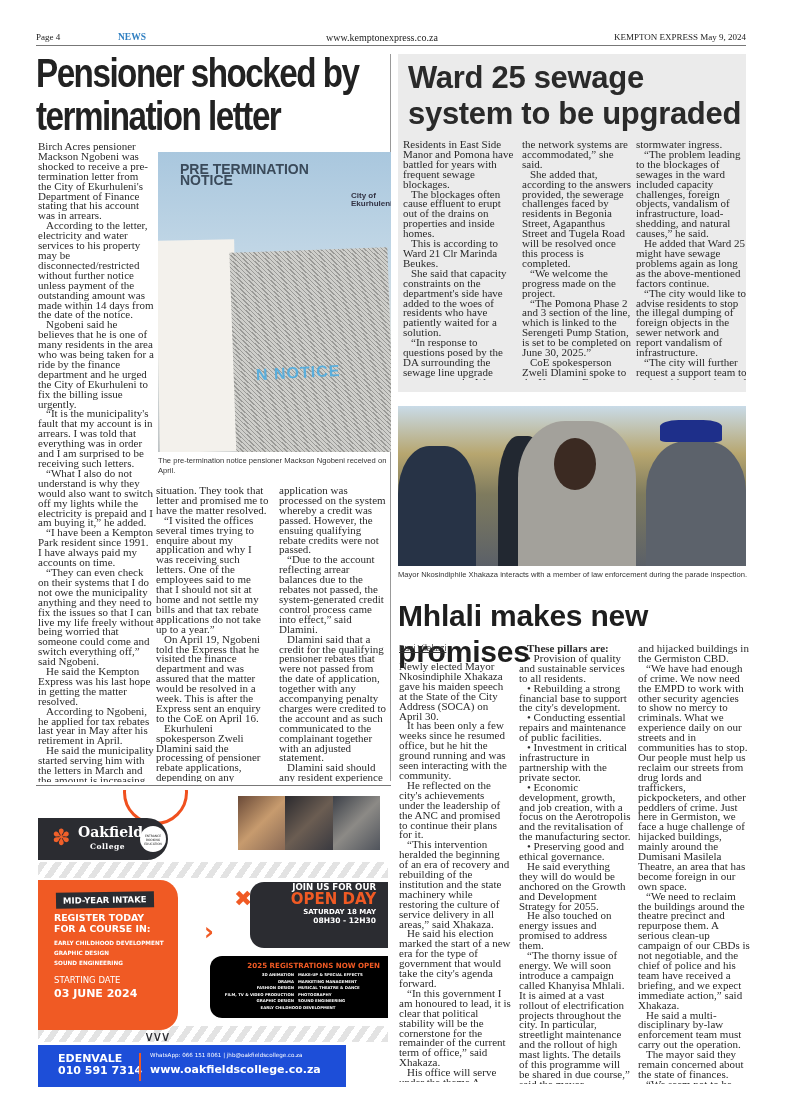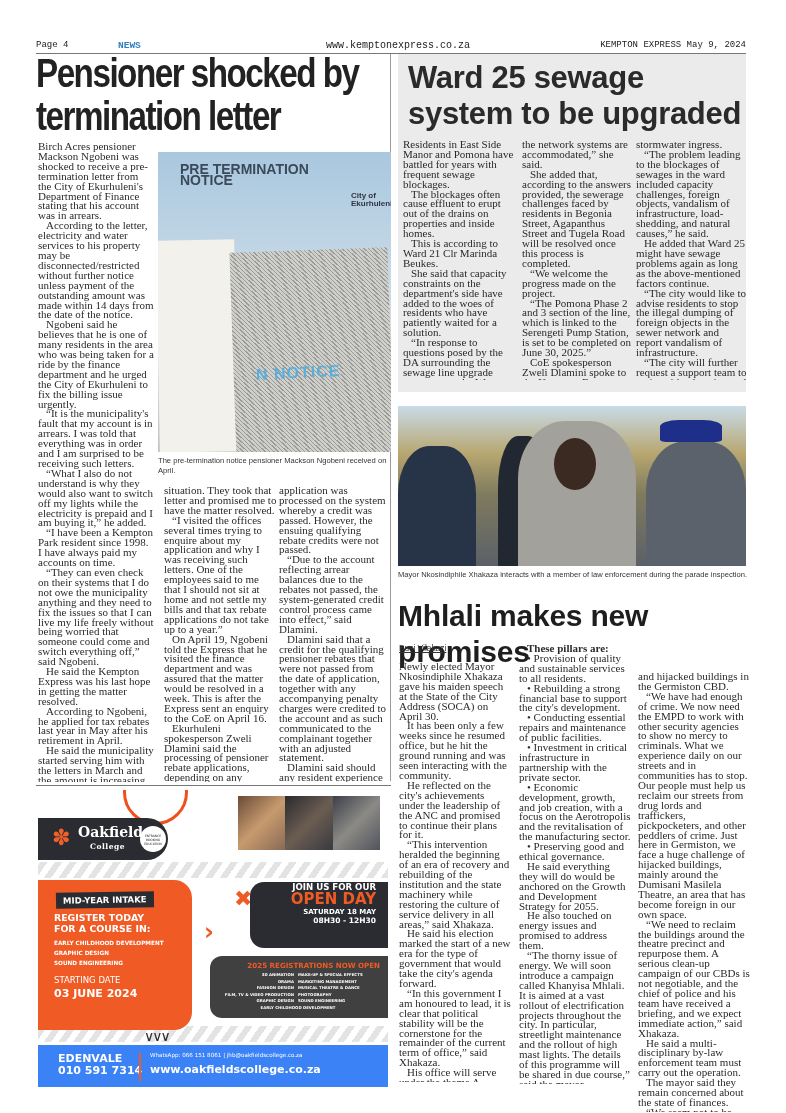--- a/index.html
+++ b/index.html
@@ -1,20 +1,20 @@
 <!DOCTYPE html>
 <html><head>
 <meta charset="utf-8">
 <style>
   * { box-sizing: border-box; margin: 0; padding: 0; }
   html, body { width: 786px; height: 1113px; background: #ffffff; overflow: hidden; }
   body { position: relative; font-family: "Liberation Serif", serif; color: #1a1a1a; }
 
   
-  .folio { position: absolute; left: 36px; top: 38px; width: 710px; height: 16px; border-bottom: 1.5px solid #777; font-family: Liberation Mono, monospace; font-size: 9px; color: #222; }
+  .folio { position: absolute; left: 36px; top: 30px; width: 710px; height: 16px; border-bottom: 1.5px solid #777; font-family: Liberation Serif, serif; font-size: 9px; color: #222; }
   .folio span { position: absolute; top: 2px; }
   .folio .page { left: 0; }
   .folio .section { left: 82px; color: #2f7fc1; font-weight: bold; font-size: 9.5px; }
   .folio .url { left: 290px; font-size: 10px; }
   .folio .paper { right: 0; margin-left: 38px; }
 
   .vrule { position: absolute; left: 390px; top: 54px; width: 1px; height: 727px; background: #999; }
 
   
   .h1 { position: absolute; left: 36px; top: 52px; width: 350px; font-family: "Liberation Sans", sans-serif; font-weight: bold; font-size: 40px; line-height: 43px; letter-spacing: -1.8px; color: #222; transform: scaleX(0.83); transform-origin: left top; width: 430px; }
@@ -22,21 +22,21 @@
   .col p { text-indent: 8px; }
   .col p.first { text-indent: 0; }
   .a1c1 { left: 38px; top: 142px; width: 116px; height: 640px; overflow: hidden; }
   .photo1 { position: absolute; left: 158px; top: 152px; width: 233px; height: 300px; background: linear-gradient(180deg,#a9c7de 0%,#c2d7e6 35%,#d9dede 60%,#bfc4c6 100%); overflow: hidden; }
   .photo1 .p-title { position: absolute; left: 22px; top: 12px; font-family: "Liberation Sans", sans-serif; font-weight: bold; font-size: 14px; line-height: 11px; color: #3a4a5a; }
   .photo1 .logo { position: absolute; right: 0; top: 40px; font-family: "Liberation Sans", sans-serif; font-weight: bold; font-size: 8px; color: #334; line-height: 8px; text-align: left; width: 40px; }
   .photo1 .paperA { position: absolute; left: 0; top: 88px; width: 78px; height: 212px; background: #f3f1ec; transform: rotate(-1deg); }
   .photo1 .paperB { position: absolute; left: 75px; top: 98px; width: 158px; height: 210px; background: repeating-linear-gradient(45deg,#9a9a97 0 1px,#cfcfcb 1px 3px); transform: rotate(-2deg); }
   .photo1 .stamp { position: absolute; left: 98px; top: 212px; font-family: "Liberation Sans", sans-serif; font-weight: bold; font-size: 16px; color: #5aaedc; letter-spacing: 1px; transform: rotate(-3deg); }
   .cap1 { position: absolute; left: 158px; top: 456px; width: 233px; font-family: "Liberation Sans", sans-serif; font-size: 7.6px; line-height: 9.5px; color: #333; }
-  .a1c2 { left: 164px; top: 486px; width: 113px; height: 296px; overflow: hidden; }
+  .a1c2 { left: 156px; top: 486px; width: 113px; height: 296px; overflow: hidden; }
   .a1c3 { left: 279px; top: 486px; width: 110px; height: 296px; overflow: hidden; }
 
   
   .sewage-box { position: absolute; left: 398px; top: 54px; width: 348px; height: 338px; background: #ebebeb; }
   .h2 { position: absolute; left: 408px; top: 60px; width: 340px; font-family: "Liberation Sans", sans-serif; font-size: 31px; line-height: 36px; color: #2a2a2a; letter-spacing: -0.3px; }
   .a2c1 { left: 403px; top: 140px; width: 112px; height: 240px; overflow: hidden; }
   .a2c2 { left: 522px; top: 140px; width: 110px; height: 240px; overflow: hidden; }
   .a2c3 { left: 636px; top: 140px; width: 112px; height: 240px; overflow: hidden; }
 
   .photo2 { position: absolute; left: 398px; top: 406px; width: 348px; height: 160px; overflow: hidden; background: linear-gradient(180deg,#c9dbe8 0%,#b7a66f 30%,#7f7b5e 55%,#5b6068 100%); }
@@ -46,55 +46,55 @@
   .photo2 .f3 { left: 120px; width: 118px; height: 145px; background: #a3a19b; }
   .photo2 .f3h { position: absolute; left: 156px; top: 32px; width: 42px; height: 52px; border-radius: 50%; background: #3b2a22; }
   .photo2 .f4 { left: 248px; width: 100px; height: 125px; background: #5c626b; }
   .photo2 .cap { position: absolute; left: 262px; top: 14px; width: 62px; height: 22px; background: #1e2f8a; border-radius: 30% 30% 10% 10%; }
   .cap2 { position: absolute; left: 398px; top: 570px; width: 350px; font-family: "Liberation Sans", sans-serif; font-size: 7.6px; line-height: 9.5px; color: #333; }
 
   .h3 { position: absolute; left: 398px; top: 598px; width: 360px; font-family: "Liberation Sans", sans-serif; font-size: 30px; line-height: 36px; color: #1e1e1e; letter-spacing: -0.2px; }
   .byline { position: absolute; left: 399px; top: 643px; font-family: "Liberation Sans", sans-serif; font-size: 8.4px; text-decoration: underline; color: #333; }
   .a3c1 { left: 399px; top: 662px; width: 112px; height: 420px; overflow: hidden; }
   .a3c2 { left: 519px; top: 644px; width: 112px; height: 440px; overflow: hidden; }
-  .a3c3 { left: 638px; top: 672px; width: 112px; height: 440px; overflow: hidden; }
+  .a3c3 { left: 638px; top: 644px; width: 112px; height: 440px; overflow: hidden; }
   .a3c2 .strong { font-weight: bold; }
 
   
   .ad-rule { position: absolute; left: 36px; top: 785px; width: 355px; height: 1px; background: #777; }
   .ad { position: absolute; left: 38px; top: 790px; width: 350px; height: 300px; background: #ffffff; overflow: hidden; font-family: "DejaVu Sans", sans-serif; }
   .ad .stripes { position: absolute; left: 0; width: 350px; height: 16px; background: repeating-linear-gradient(-55deg,#e3e3e3 0 6px,#ffffff 6px 12px); }
   .ad .circle { position: absolute; left: 85px; top: -30px; width: 65px; height: 65px; border: 3px solid #f0501e; border-radius: 50%; }
   .ad .logo-bar { position: absolute; left: 0; top: 28px; width: 130px; height: 42px; background: #2b2c31; border-radius: 0 22px 22px 0; }
   .ad .leaf { position: absolute; left: 14px; top: 6px; font-size: 22px; color: #f0602a; line-height: 28px; }
   .ad .brand { position: absolute; left: 40px; top: 6px; font-family: "DejaVu Serif", serif; font-weight: bold; font-size: 14px; color: #fff; }
   .ad .brand-sub { position: absolute; left: 52px; top: 24px; font-family: "DejaVu Serif", serif; font-weight: bold; font-size: 7.5px; color: #fff; letter-spacing: 0.5px; }
   .ad .badge { position: absolute; left: 102px; top: 8px; width: 26px; height: 26px; border-radius: 50%; background: #fff; font-size: 3px; color: #222; text-align: center; line-height: 4px; padding-top: 8px; }
   .ad .photos { position: absolute; left: 200px; top: 6px; width: 142px; height: 54px; display: flex; }
   .ad .photos div { flex: 1; }
-  .ad .orange-panel { position: absolute; left: 0; top: 90px; width: 154px; height: 150px; background: #f05a24; border-radius: 0 18px 18px 0; }
+  .ad .orange-panel { position: absolute; left: 0; top: 90px; width: 140px; height: 150px; background: #f05a24; border-radius: 0 18px 18px 0; }
   .ad .intake { position: absolute; left: 18px; top: 12px; background: #2b2c31; color: #fff; font-weight: bold; font-size: 8.5px; padding: 3px 7px; transform: rotate(-1deg); }
   .ad .reg { position: absolute; left: 16px; top: 32px; color: #fff; font-weight: bold; font-size: 9.4px; line-height: 11px; }
   .ad .courses { position: absolute; left: 16px; top: 58px; color: #fff; font-weight: bold; font-size: 5.7px; line-height: 10px; }
   .ad .start-l { position: absolute; left: 16px; top: 95px; color: #fff; font-size: 8.5px; }
   .ad .start-d { position: absolute; left: 16px; top: 107px; color: #fff; font-weight: bold; font-size: 11px; }
   .ad .chev { position: absolute; left: 166px; top: 128px; color: #f05a24; font-size: 24px; font-weight: bold; }
   .ad .zig { position: absolute; left: 106px; top: 238px; color: #2b2c31; font-size: 14px; letter-spacing: -2px; }
   .ad .cross { position: absolute; left: 196px; top: 96px; color: #f05a24; font-size: 22px; font-weight: bold; }
   .ad .open-panel { position: absolute; left: 212px; top: 92px; width: 138px; height: 66px; background: #2b2c31; border-radius: 14px 0 0 14px; text-align: right; padding-right: 12px; }
   .ad .join { color: #fff; font-weight: bold; font-size: 8.6px; margin-top: 0; }
   .ad .openday { color: #f05a24; font-weight: bold; font-size: 15px; line-height: 15px; }
   .ad .sat { color: #fff; font-weight: bold; font-size: 7px; margin-top: 1px; }
   .ad .time { color: #fff; font-weight: bold; font-size: 7.5px; }
-  .ad .reg-panel { position: absolute; left: 172px; top: 166px; width: 178px; height: 62px; background: #404040; border-radius: 12px 0 0 12px; padding: 5px 8px 0 6px; }
+  .ad .reg-panel { position: absolute; left: 172px; top: 166px; width: 178px; height: 62px; background: #000000; border-radius: 12px 0 0 12px; padding: 5px 8px 0 6px; }
   .ad .reg-title { color: #f05a24; font-weight: bold; font-size: 7.1px; text-align: right; }
   .ad .prog { display: flex; font-size: 3.9px; color: #fff; font-weight: bold; line-height: 6.6px; margin-top: 2px; }
   .ad .prog .l { width: 82px; text-align: right; padding-right: 4px; }
   .ad .prog .r { flex: 1; }
-  .ad .footer { position: absolute; left: 0; top: 255px; width: 350px; height: 42px; background: #3b82f6; text-decoration: underline; }
+  .ad .footer { position: absolute; left: 0; top: 255px; width: 308px; height: 42px; background: #1d4ed8; text-decoration: underline; }
   .ad .city { position: absolute; left: 20px; top: 8px; color: #fff; font-weight: bold; font-size: 11px; line-height: 12px; }
   .ad .sep { position: absolute; left: 101px; top: 8px; width: 2px; height: 28px; background: #f05a24; }
   .ad .contact { position: absolute; left: 112px; top: 7px; color: #fff; font-size: 5.6px; }
   .ad .website { position: absolute; left: 112px; top: 18px; color: #fff; font-weight: bold; font-size: 11px; text-align: center; }
 </style>
 </head>
 <body>
 
 <div class="folio">
   <span class="page">Page 4</span>
@@ -106,21 +106,21 @@
 <div class="vrule"></div>
 
 <h1 class="h1">Pensioner shocked by termination letter</h1>
 
 <div class="col a1c1">
   <p class="first">Birch Acres pensioner Mackson Ngobeni was shocked to receive a pre-termination letter from the City of Ekurhuleni's Department of Finance stating that his account was in arrears.</p>
   <p>According to the letter, electricity and water services to his property may be disconnected/restricted without further notice unless payment of the outstanding amount was made within 14 days from the date of the notice.</p>
   <p>Ngobeni said he believes that he is one of many residents in the area who was being taken for a ride by the finance department and he urged the City of Ekurhuleni to fix the billing issue urgently.</p>
   <p>“It is the municipality's fault that my account is in arrears. I was told that everything was in order and I am surprised to be receiving such letters.</p>
   <p>“What I also do not understand is why they would also want to switch off my lights while the electricity is prepaid and I am buying it,” he added.</p>
-  <p>“I have been a Kempton Park resident since 1998. I have always paid my accounts on time.</p>
+  <p>“I have been a Kempton Park resident since 1991. I have always paid my accounts on time.</p>
   <p>“They can even check on their systems that I do not owe the municipality anything and they need to fix the issues so that I can live my life freely without being worried that someone could come and switch everything off,” said Ngobeni.</p>
   <p>He said the Kempton Express was his last hope in getting the matter resolved.</p>
   <p>According to Ngobeni, he applied for tax rebates last year in May after his retirement in April.</p>
   <p>He said the municipality started serving him with the letters in March and the amount is increasing rapidly.</p>
   <p>“Someone from the municipal offices came here in March and I explained my</p>
 </div>
 
 <div class="photo1">
   <div class="paperA"></div>
   <div class="paperB"></div>

